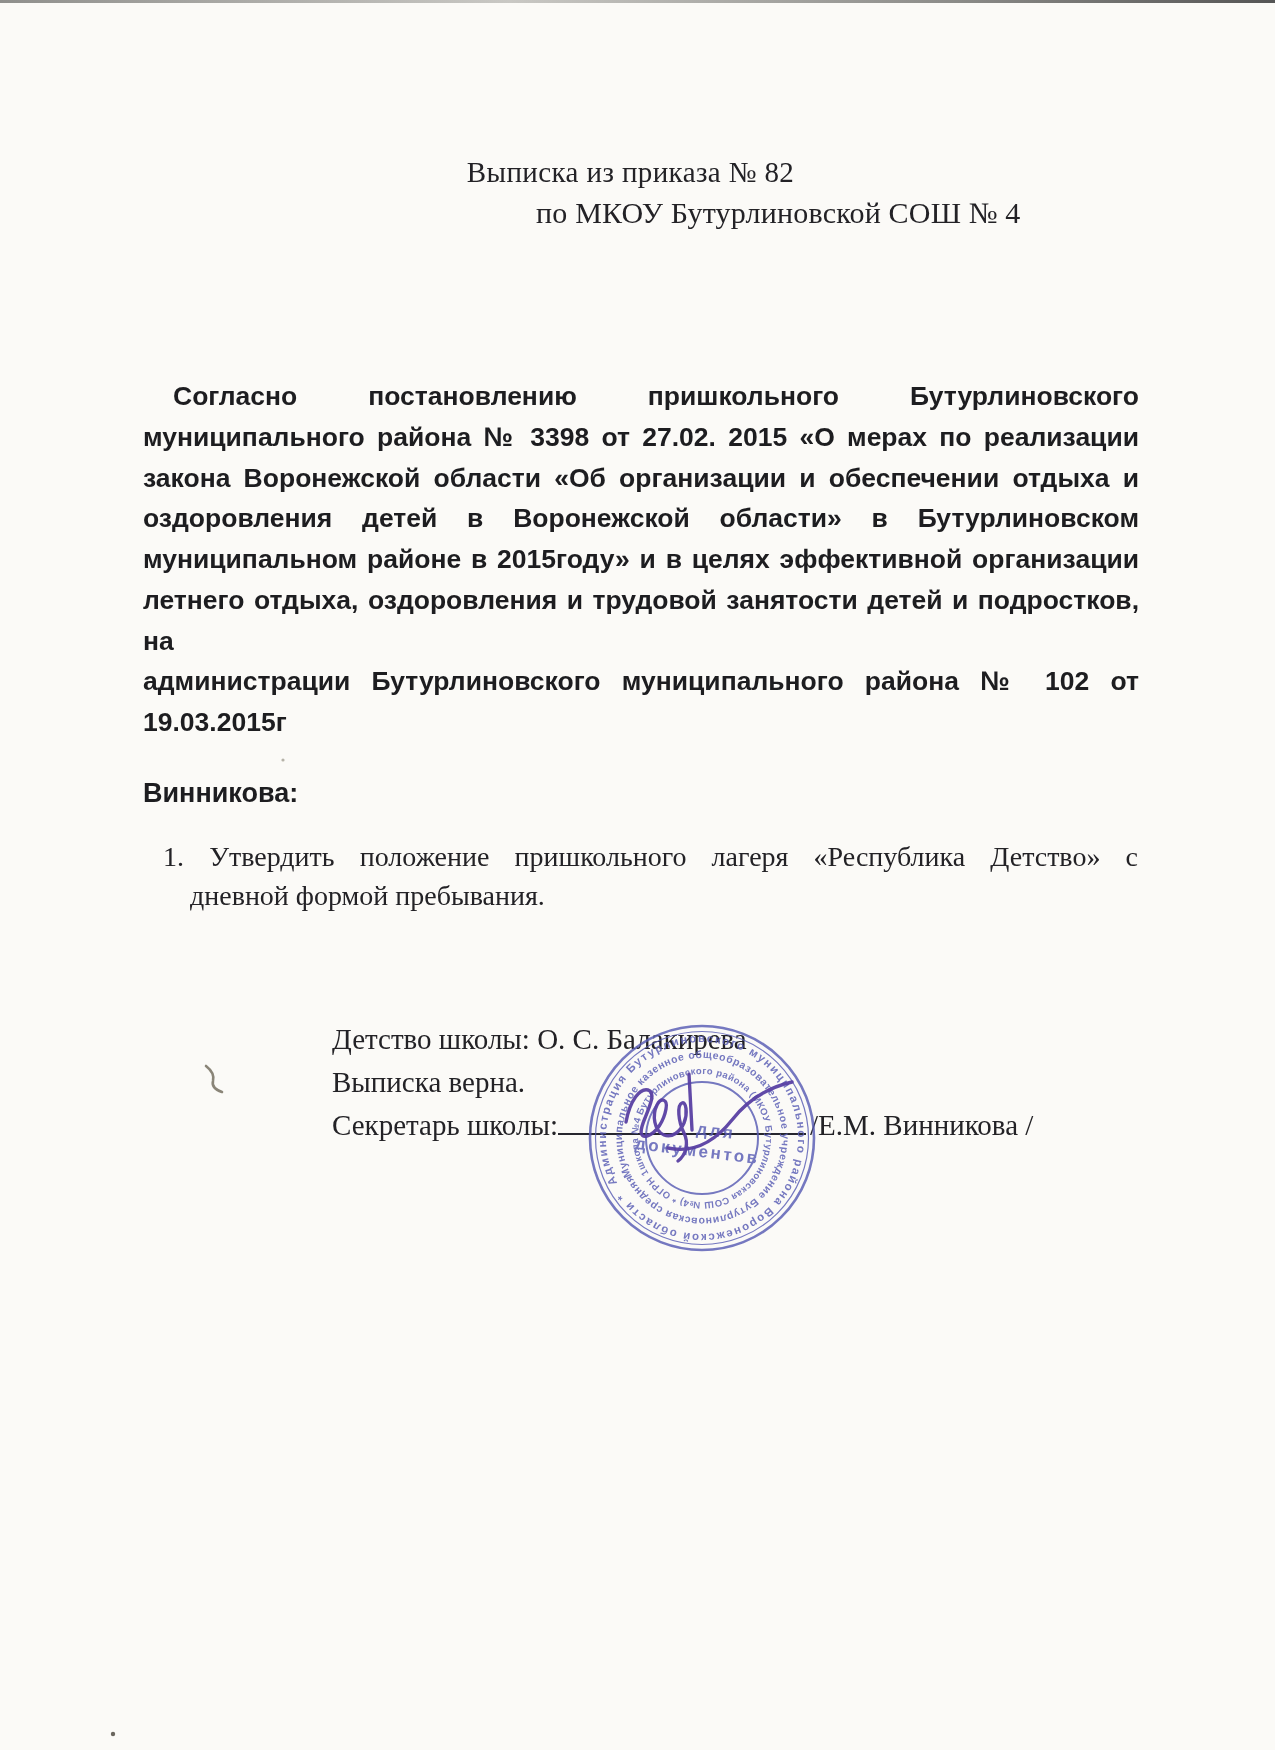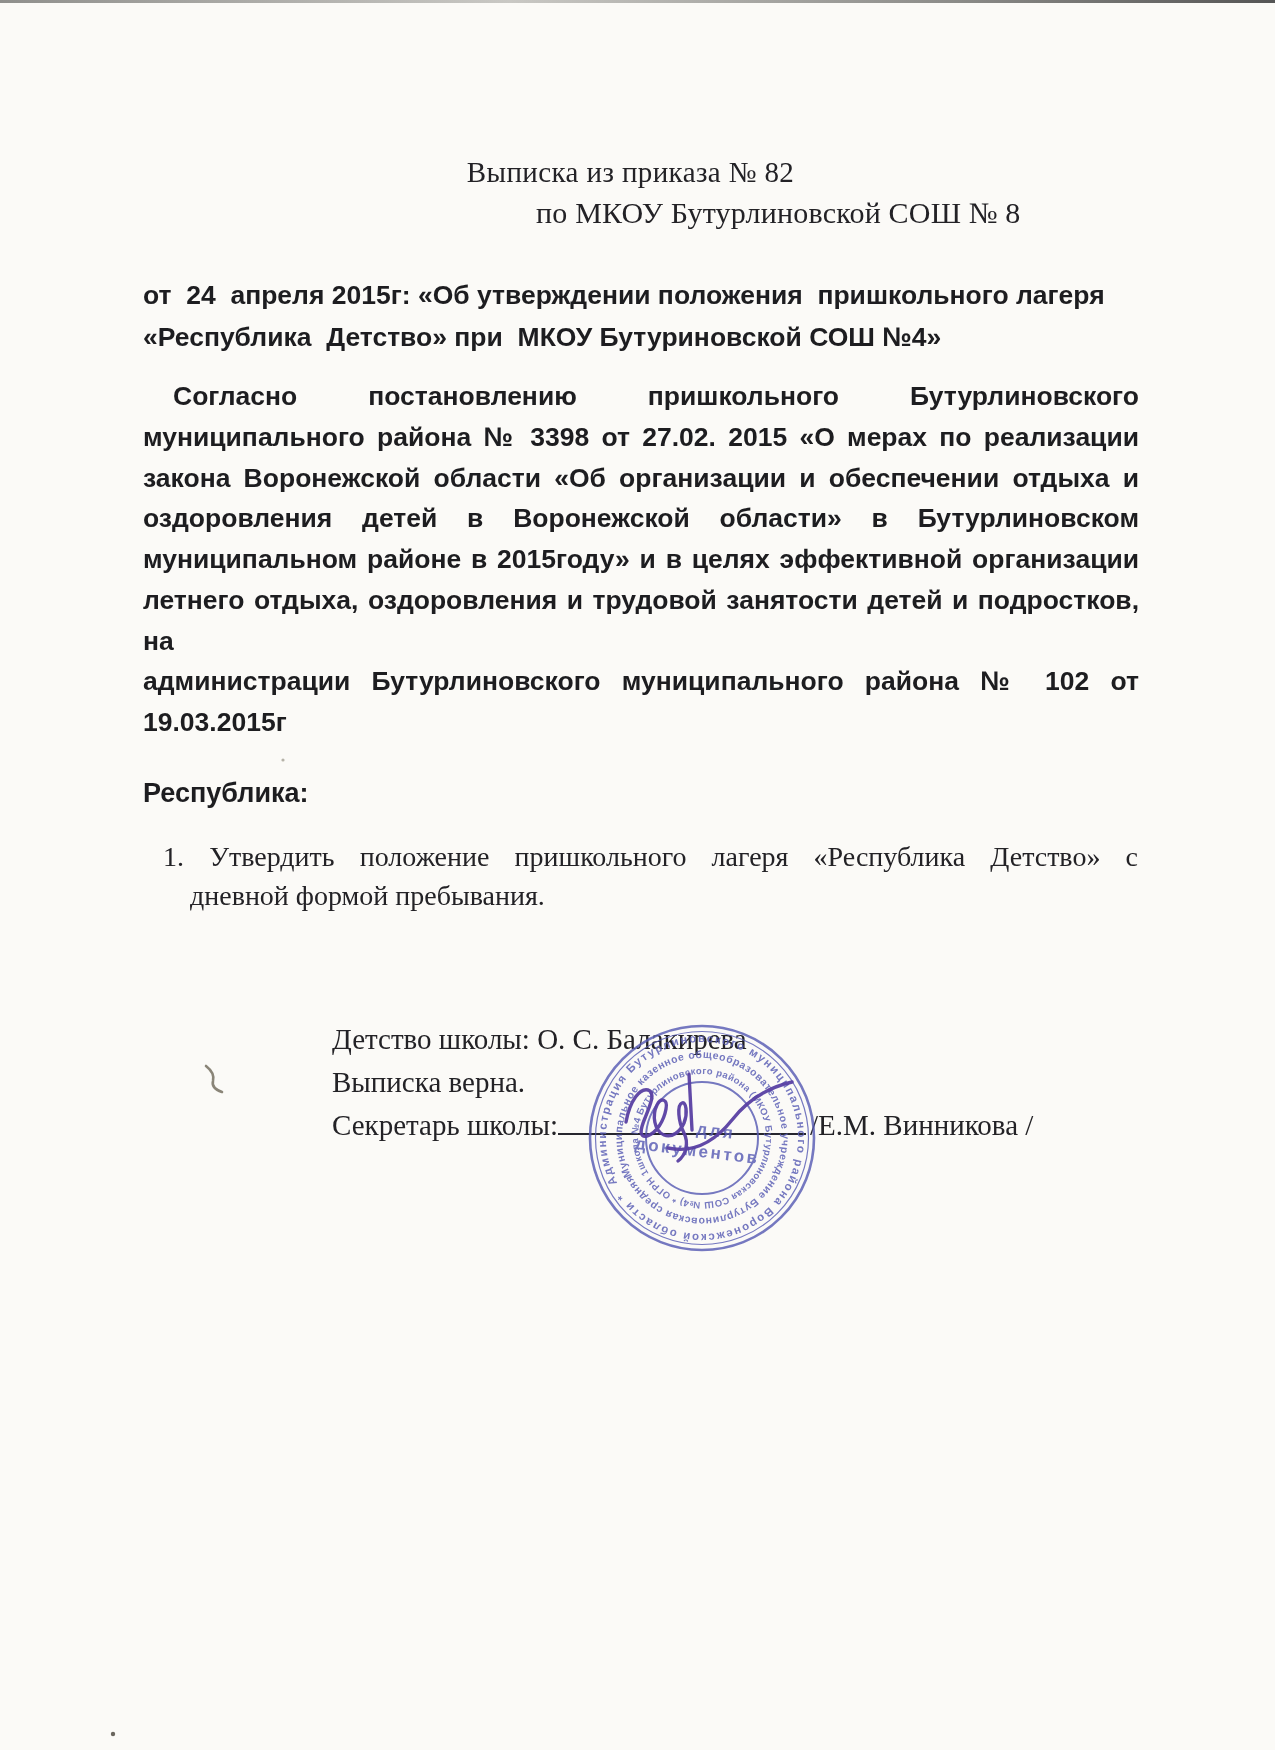--- a/index.html
+++ b/index.html
@@ -46,39 +46,35 @@
 </style>
 </head>
 <body>
 
 <div class="page">
 
   <div class="scan-top-edge"></div>
 
   <div class="h1 serif">Выписка из приказа № 82</div>
 
-  <div class="h2 serif">по МКОУ Бутурлиновской СОШ № 8</div>
+  <div class="h2 serif">по МКОУ Бутурлиновской СОШ № 4</div>
 
-  <div class="subject sans">
-    <div class="ln">от  24  апреля 2015г: «Об утверждении положения  пришкольного лагеря</div>
-    <div class="ln">«Республика  Детство» при  МКОУ Бутуриновской СОШ №4»</div>
-  </div>
 
   <div class="bodypara sans">
     <div class="jline indent">Согласно постановлению пришкольного Бутурлиновского</div>
     <div class="jline">муниципального района № 3398 от 27.02. 2015 «О мерах по реализации</div>
     <div class="jline">закона Воронежской области «Об организации и обеспечении отдыха и</div>
     <div class="jline">оздоровления детей в Воронежской области» в Бутурлиновском</div>
     <div class="jline">муниципальном районе в 2015году» и в целях эффективной организации</div>
     <div class="jline">летнего отдыха, оздоровления и трудовой занятости детей и подростков, на</div>
     <div class="jline">администрации Бутурлиновского муниципального района № 102 от</div>
     <div class="lastline">19.03.2015г</div>
   </div>
 
-  <div class="prikaz sans">Республика:</div>
+  <div class="prikaz sans">Винникова:</div>
 
   <div class="orderlist serif">
     <div class="jline">1. Утвердить положение пришкольного лагеря «Республика Детство» с</div>
     <div class="l2">дневной формой пребывания.</div>
   </div>
 
   <div class="sigblock serif">
     <div>Детство школы: О. С. Балакирева</div>
     <div>Выписка верна.</div>
     <div class="sigrow"><span>Секретарь школы:</span><span class="sigline"></span><span class="sigsuffix">/Е.М. Винникова /</span></div>

